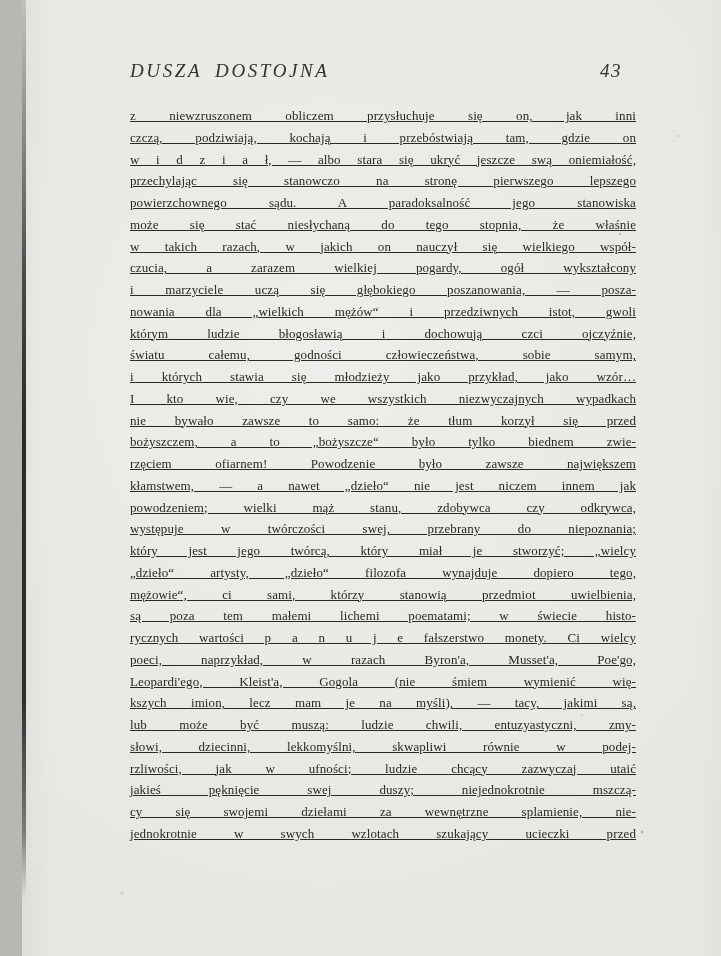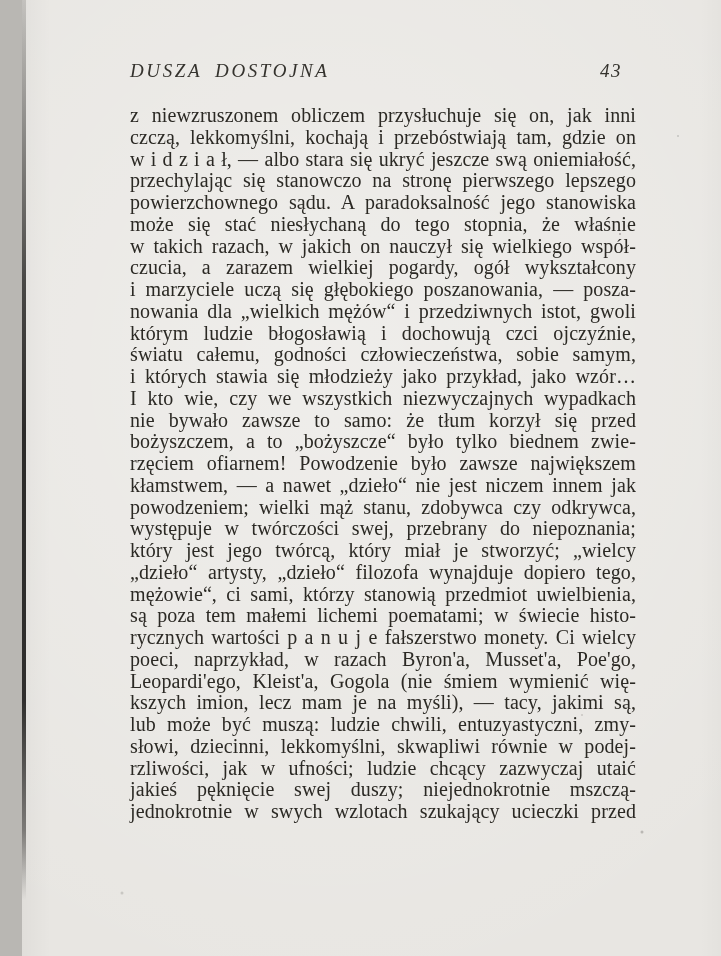--- a/index.html
+++ b/index.html
@@ -51,26 +51,27 @@
     letter-spacing: 1.5px;
     margin-right: 14px;
     color: #35332e;
   }
   .text-block {
     position: absolute;
     left: 108px; top: 105px;
     width: 506px;
   }
   .line {
-    font-size: 20px;
+    font-size: 13px;
     line-height: 21.75px;
     text-align: justify;
     text-align-last: justify;
     white-space: nowrap;
     letter-spacing: 0.1px;
+    text-decoration: underline;
   }
   
   .speckles {
     position: absolute;
     left: 597px; top: 233px;
     width: 2px; height: 2px;
     border-radius: 50%;
     background: rgba(95,92,88,0.45);
     box-shadow:
       -296px 206px 0 rgba(100,97,92,0.35),
@@ -87,21 +88,21 @@
 <div class="scan">
   <div class="edge-left"></div>
 
   <div class="header">
     <span class="running-title">DUSZA DOSTOJNA</span>
     <span class="page-number">43</span>
   </div>
 
   <div class="text-block">
       <div class="line">z niewzruszonem obliczem przysłuchuje się on, jak inni</div>
-      <div class="line">czczą, lekkomyślni, kochają i przebóstwiają tam, gdzie on</div>
+      <div class="line">czczą, podziwiają, kochają i przebóstwiają tam, gdzie on</div>
       <div class="line">w i d z i a ł, — albo stara się ukryć jeszcze swą oniemiałość,</div>
       <div class="line">przechylając się stanowczo na stronę pierwszego lepszego</div>
       <div class="line">powierzchownego sądu.  A paradoksalność jego stanowiska</div>
       <div class="line">może się stać niesłychaną do tego stopnia, że właśnie</div>
       <div class="line">w takich razach, w jakich on nauczył się wielkiego współ-</div>
       <div class="line">czucia, a zarazem wielkiej pogardy, ogół wykształcony</div>
       <div class="line">i marzyciele uczą się głębokiego poszanowania, — posza-</div>
       <div class="line">nowania dla „wielkich mężów“ i przedziwnych istot, gwoli</div>
       <div class="line">którym ludzie błogosławią i dochowują czci ojczyźnie,</div>
       <div class="line">światu całemu, godności człowieczeństwa, sobie samym,</div>
@@ -118,17 +119,18 @@
       <div class="line">mężowie“, ci sami, którzy stanowią przedmiot uwielbienia,</div>
       <div class="line">są poza tem małemi lichemi poematami; w świecie histo-</div>
       <div class="line">rycznych wartości p a n u j e fałszerstwo monety.  Ci wielcy</div>
       <div class="line">poeci, naprzykład, w razach Byron'a, Musset'a, Poe'go,</div>
       <div class="line">Leopardi'ego, Kleist'a, Gogola (nie śmiem wymienić wię-</div>
       <div class="line">kszych imion, lecz mam je na myśli), — tacy, jakimi są,</div>
       <div class="line">lub może być muszą: ludzie chwili, entuzyastyczni, zmy-</div>
       <div class="line">słowi, dziecinni, lekkomyślni, skwapliwi równie w podej-</div>
       <div class="line">rzliwości, jak w ufności; ludzie chcący zazwyczaj utaić</div>
       <div class="line">jakieś pęknięcie swej duszy; niejednokrotnie mszczą-</div>
+      <div class="line">cy się swojemi dziełami za wewnętrzne splamienie, nie-</div>
       <div class="line">jednokrotnie w swych wzlotach szukający ucieczki przed</div>
     </div>
 
   <div class="speckles"></div>
 </div>
 
 </body></html>

